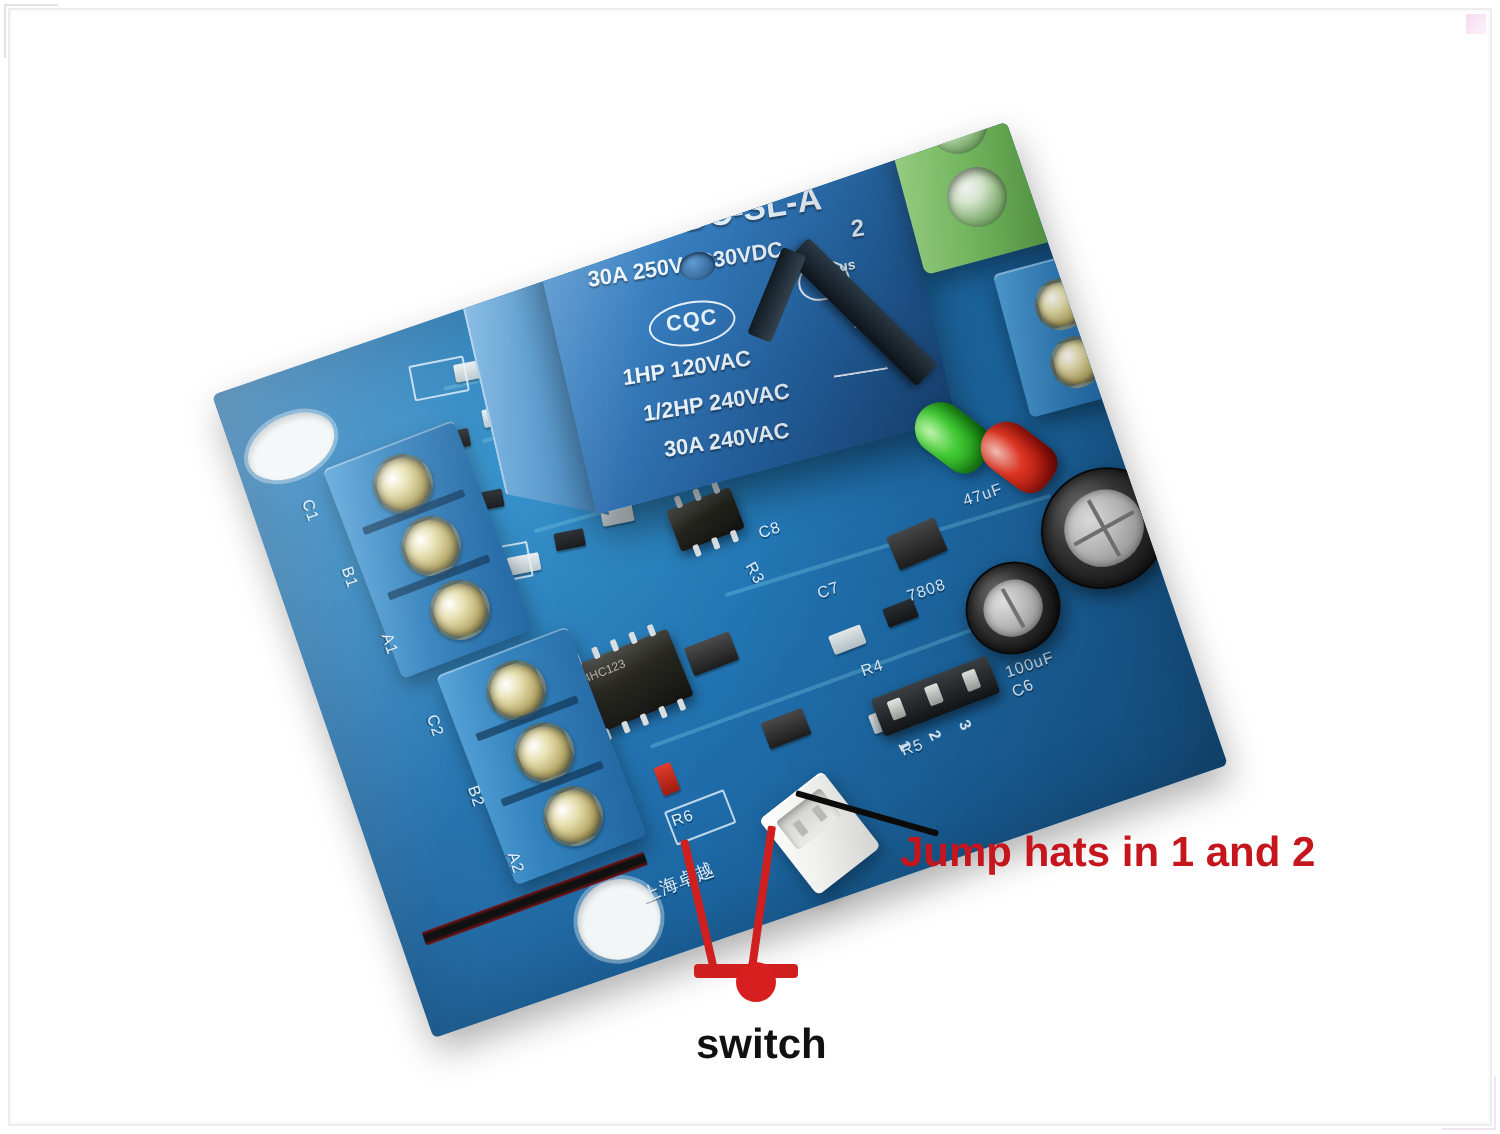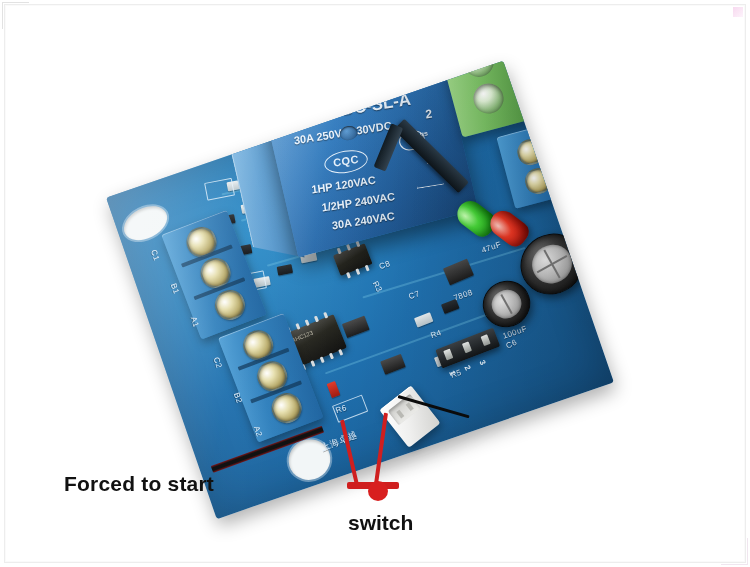--- a/index.html
+++ b/index.html
@@ -509,28 +509,28 @@
 
     <div id="white-conn">
       <div class="notch"></div>
       <div class="wpin" style="left:12px;"></div>
       <div class="wpin" style="left:24px;"></div>
     </div>
 
   </div>
 
   <div class="leader" id="lead-forced"></div>
-  <div class="anno-text" id="txt-forced">Forced to start</div>
 
   <div class="red-leader" id="red-left"></div>
   <div class="red-leader" id="red-right"></div>
   <div id="red-bar"></div>
   <div id="red-dot"></div>
   <div class="anno-text" id="txt-switch">switch</div>
 
   <div class="leader" id="lead-jump"></div>
+  <div class="anno-text" id="txt-jump">Jump hats in 1 and 2</div>
 
   <div id="frame"></div>
   <div id="frame-corner-tl"></div>
   <div id="frame-corner-br"></div>
   <div id="pink-dot"></div>
 
 </div>
 
 </body></html>

